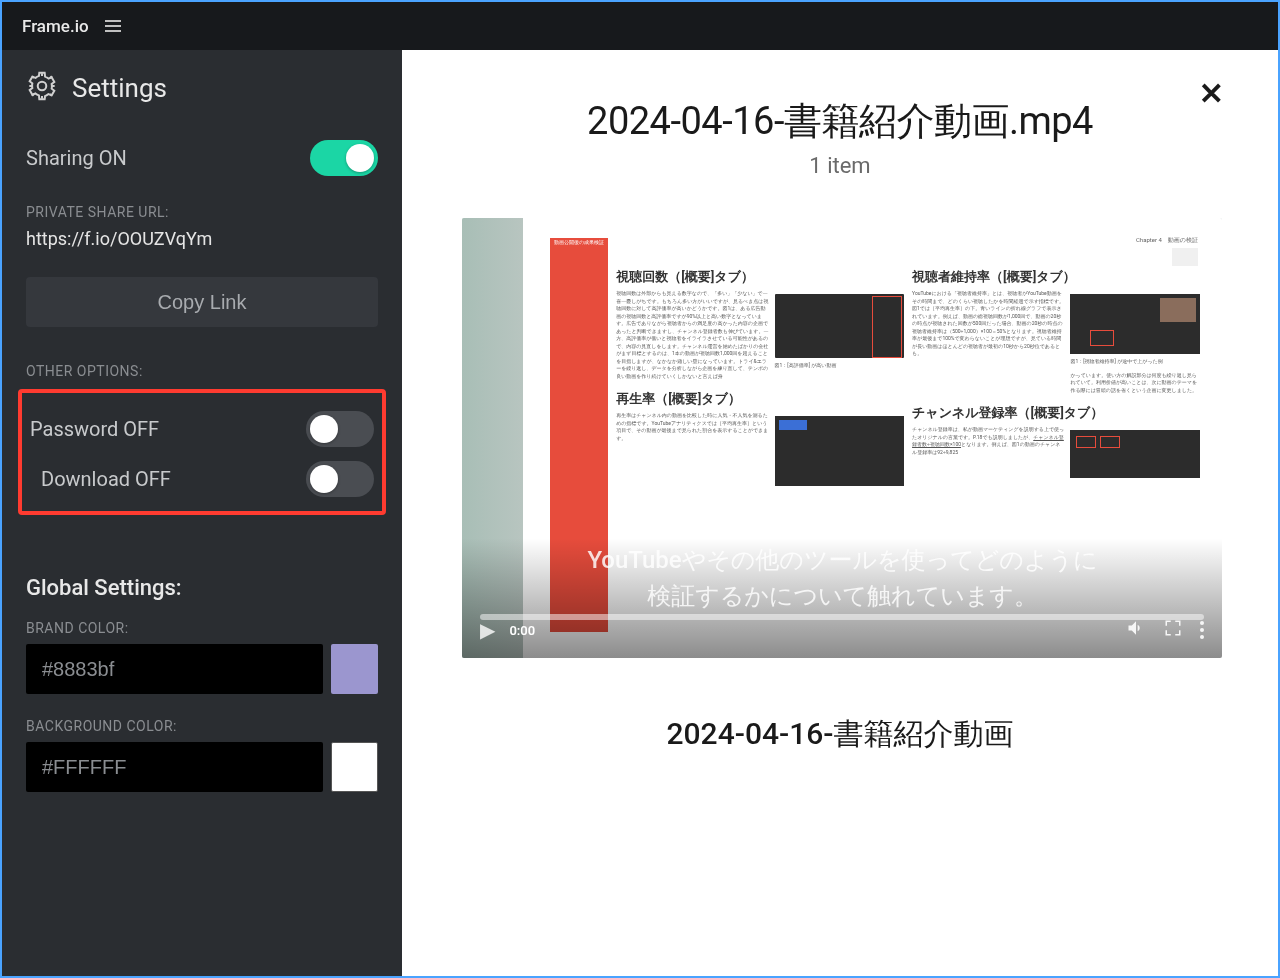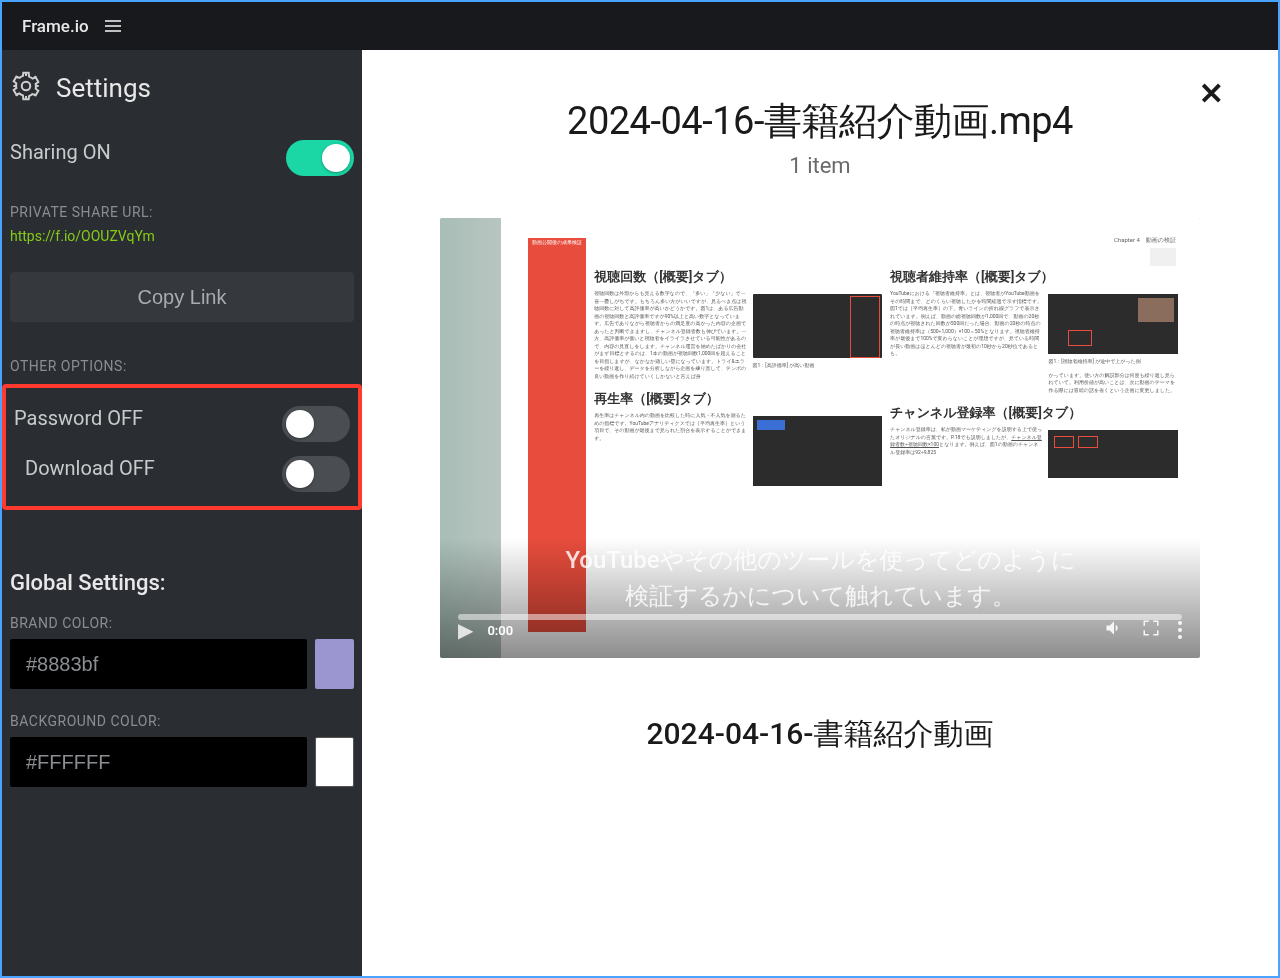--- a/index.html
+++ b/index.html
@@ -18,47 +18,47 @@
     align-items: center;
     padding: 0 20px;
     color: #d0d0d0;
     gap: 16px;
   }
   .topbar .brand { font-size: 17px; font-weight: 500; color: #e8e8e8; }
   .hamburger { display: flex; flex-direction: column; gap: 3px; cursor: pointer; }
   .hamburger span { width: 16px; height: 2px; background: #c0c0c0; }
   .main { display: flex; height: calc(100% - 48px); }
   .sidebar {
-    width: 360px;
+    width: 400px;
     background: #2a2d31;
-    padding: 20px 8px;
+    padding: 20px 24px;
     color: #c8cacc;
     overflow-y: auto;
   }
   .settings-header { display: flex; align-items: center; gap: 14px; margin-bottom: 34px; }
   .settings-header svg { width: 32px; height: 32px; }
   .settings-header .title { font-size: 26px; font-weight: 400; color: #e8e8e8; }
-  .row { display: flex; justify-content: space-between; align-items: flex-start; margin-bottom: 28px; }
+  .row { display: flex; justify-content: space-between; align-items: center; margin-bottom: 28px; }
   .row .label { font-size: 20px; color: #c8cacc; }
   .toggle {
     width: 68px; height: 36px; border-radius: 18px; position: relative; cursor: pointer;
     background: #4a4d52;
   }
   .toggle.on { background: #1bd6a5; }
   .toggle .knob {
     width: 28px; height: 28px; border-radius: 50%; background: #fff;
     position: absolute; top: 4px; left: 4px; transition: left .2s;
     box-shadow: 0 1px 3px rgba(0,0,0,.3);
   }
   .toggle.on .knob { left: 36px; }
   .section-label {
     font-size: 14px; letter-spacing: 0.5px; color: #8a8d91;
     margin-bottom: 8px;
   }
-  .url-text { font-size: 14px; color: #84cc16; margin-bottom: 28px; word-break: break-all; }
+  .url-text { font-size: 18px; color: #e5e5e5; margin-bottom: 28px; word-break: break-all; }
   .copy-btn {
     width: 100%; height: 50px; background: #35383d; border: none;
     color: #a8abaf; font-size: 20px; border-radius: 4px; cursor: pointer;
     margin-bottom: 36px;
   }
   .highlight-box {
     border: 4px solid #ff3b30;
     border-radius: 4px;
     padding: 4px 6px 8px 6px;
     margin: 10px -8px 60px -8px;

